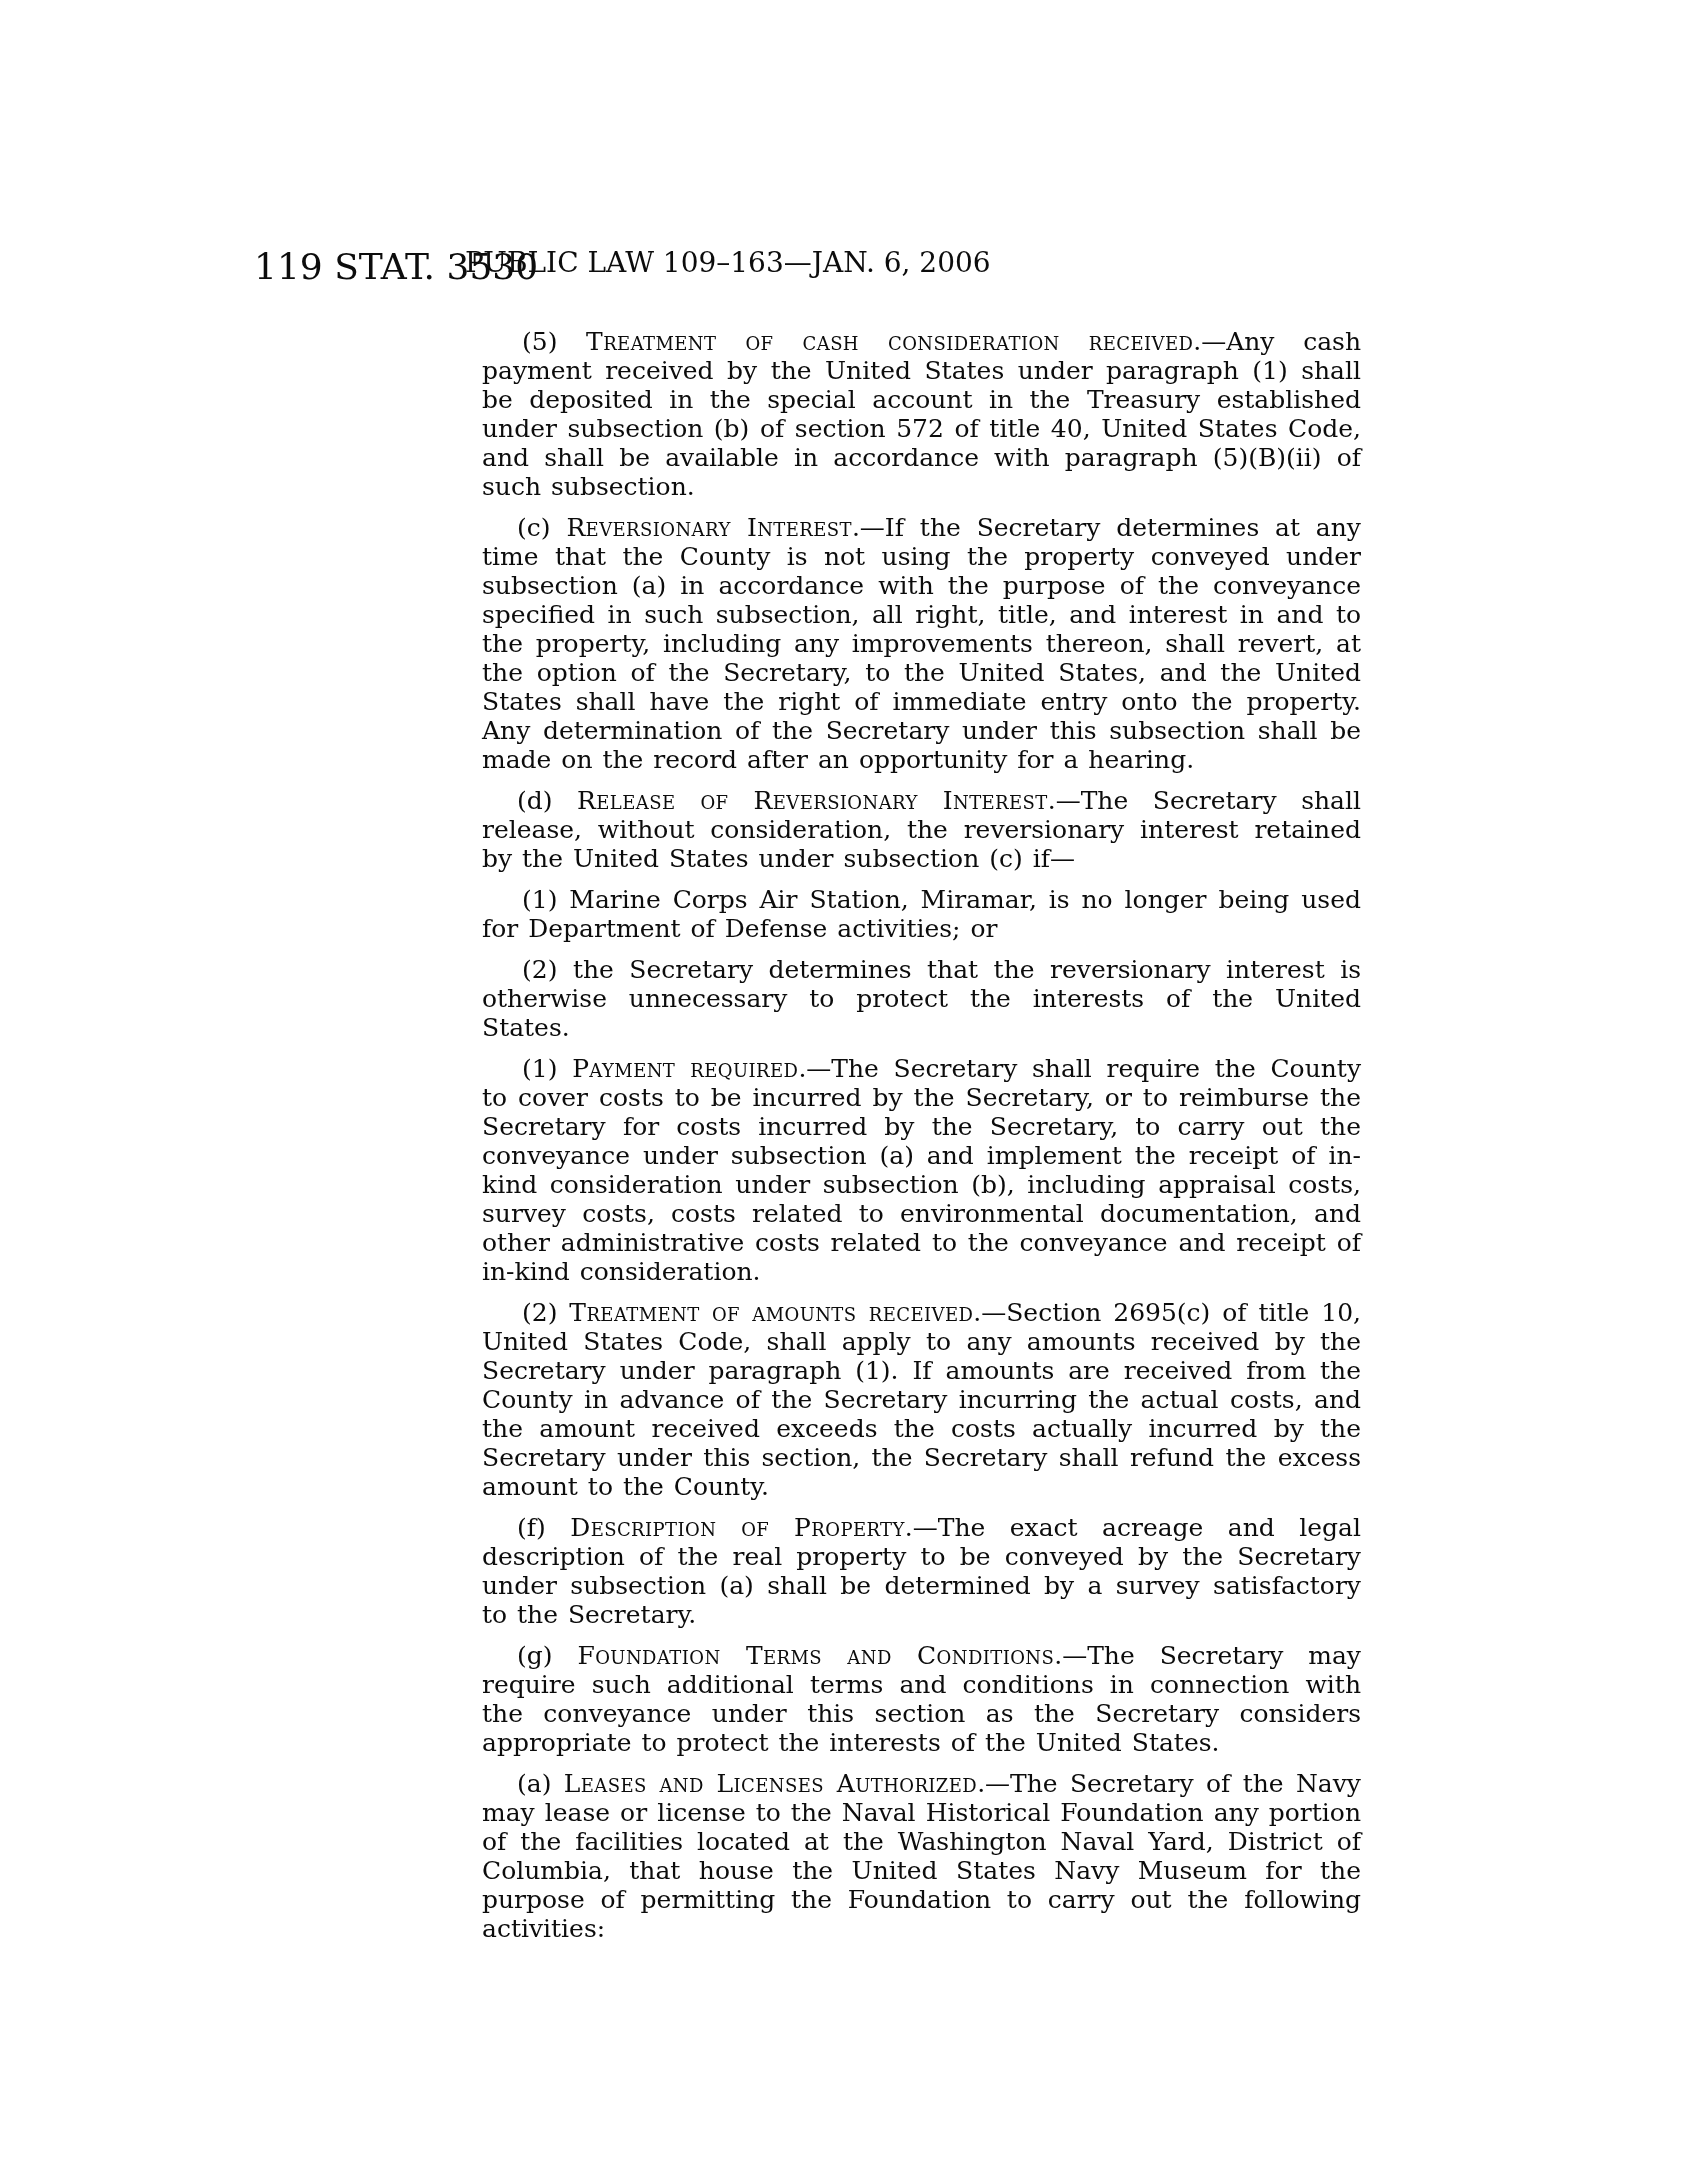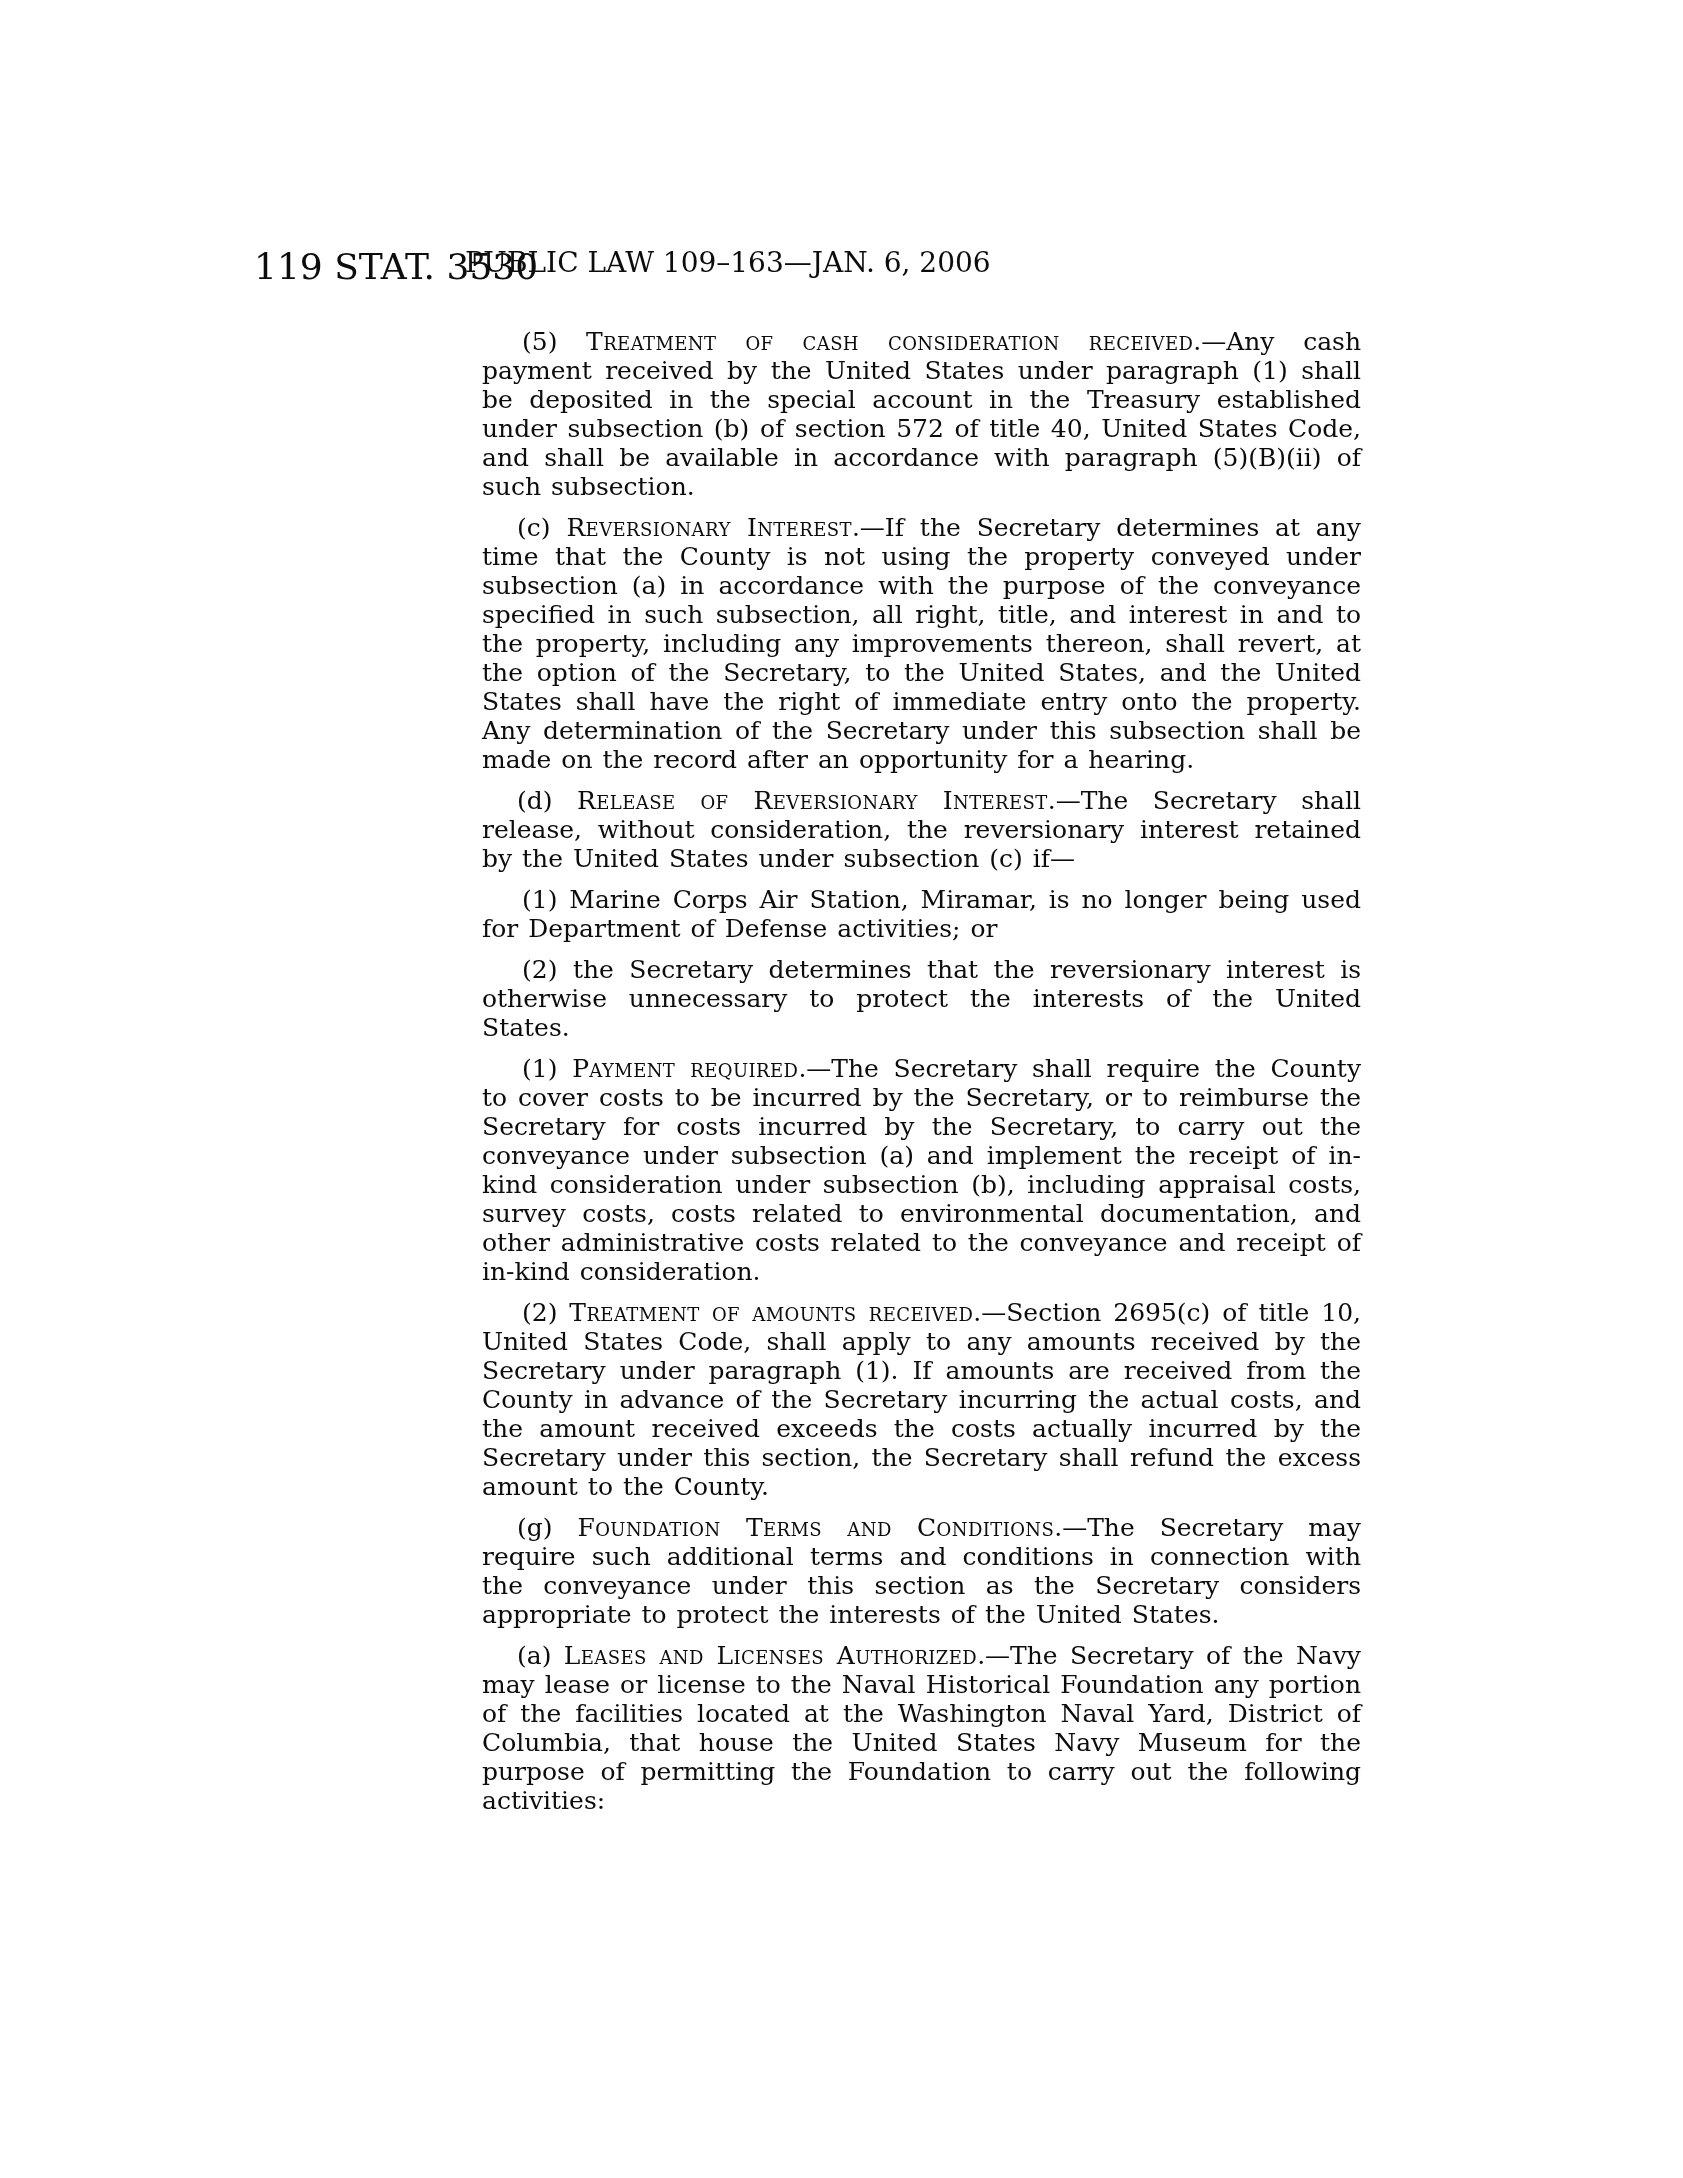--- a/index.html
+++ b/index.html
@@ -64,20 +64,21 @@
 
     <p class="p1"><span>(1) Marine Corps Air Station, Miramar, is no longer being used for Department of Defense activities; or</span><span class="sc"></span><span></span></p>
 
     <p class="p1"><span>(2) the Secretary determines that the reversionary interest is otherwise unnecessary to protect the interests of the United States.</span><span class="sc"></span><span></span></p>
 
 
     <p class="p1"><span>(1) </span><span class="sc">Payment required</span><span>.—The Secretary shall require the County to cover costs to be incurred by the Secretary, or to reimburse the Secretary for costs incurred by the Secretary, to carry out the conveyance under subsection (a) and implement the receipt of in-kind consideration under subsection (b), including appraisal costs, survey costs, costs related to environmental documentation, and other administrative costs related to the conveyance and receipt of in-kind consideration.</span></p>
 
     <p class="p1"><span>(2) </span><span class="sc">Treatment of amounts received</span><span>.—Section 2695(c) of title 10, United States Code, shall apply to any amounts received by the Secretary under paragraph (1). If amounts are received from the County in advance of the Secretary incurring the actual costs, and the amount received exceeds the costs actually incurred by the Secretary under this section, the Secretary shall refund the excess amount to the County.</span></p>
 
+    <p class="p0"><span>(f) </span><span class="sc">Description of Property</span><span>.—The exact acreage and legal description of the real property to be conveyed by the Secretary under subsection (a) shall be determined by a survey satisfactory to the Secretary.</span></p>
 
     <p class="p0"><span>(g) </span><span class="sc">Foundation Terms and Conditions</span><span>.—The Secretary may require such additional terms and conditions in connection with the conveyance under this section as the Secretary considers appropriate to protect the interests of the United States.</span></p>
 
 
     <p class="p0 sub-a"><span>(a) </span><span class="sc">Leases and Licenses Authorized</span><span>.—The Secretary of the Navy may lease or license to the Naval Historical Foundation any portion of the facilities located at the Washington Naval Yard, District of Columbia, that house the United States Navy Museum for the purpose of permitting the Foundation to carry out the following activities:</span></p>
 
   </div>
 
 </div>
 

